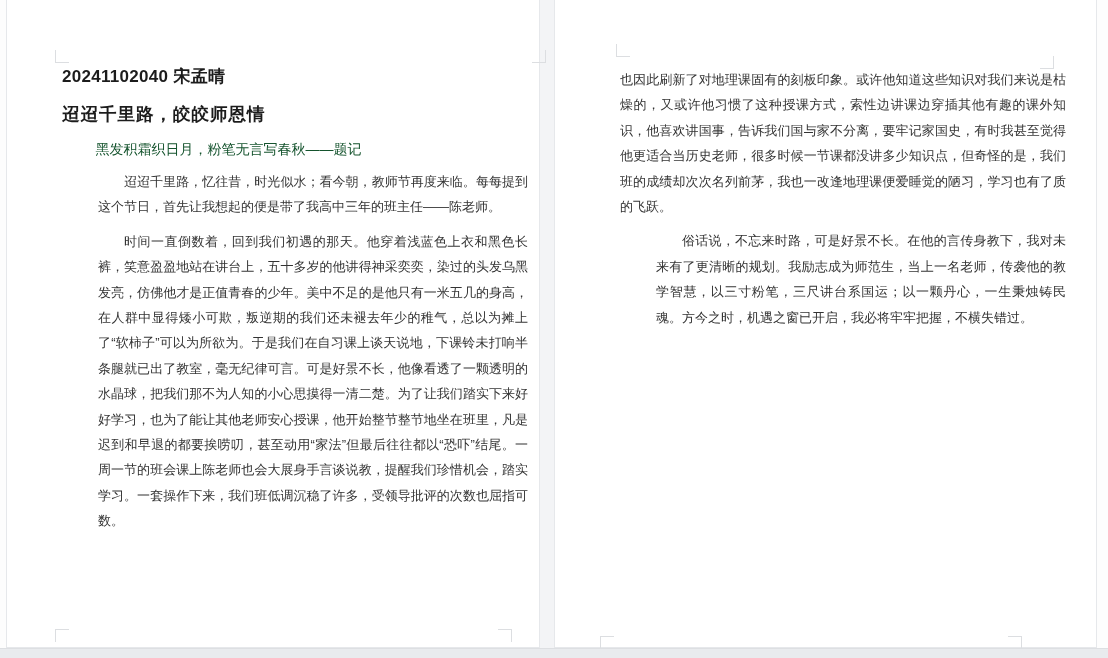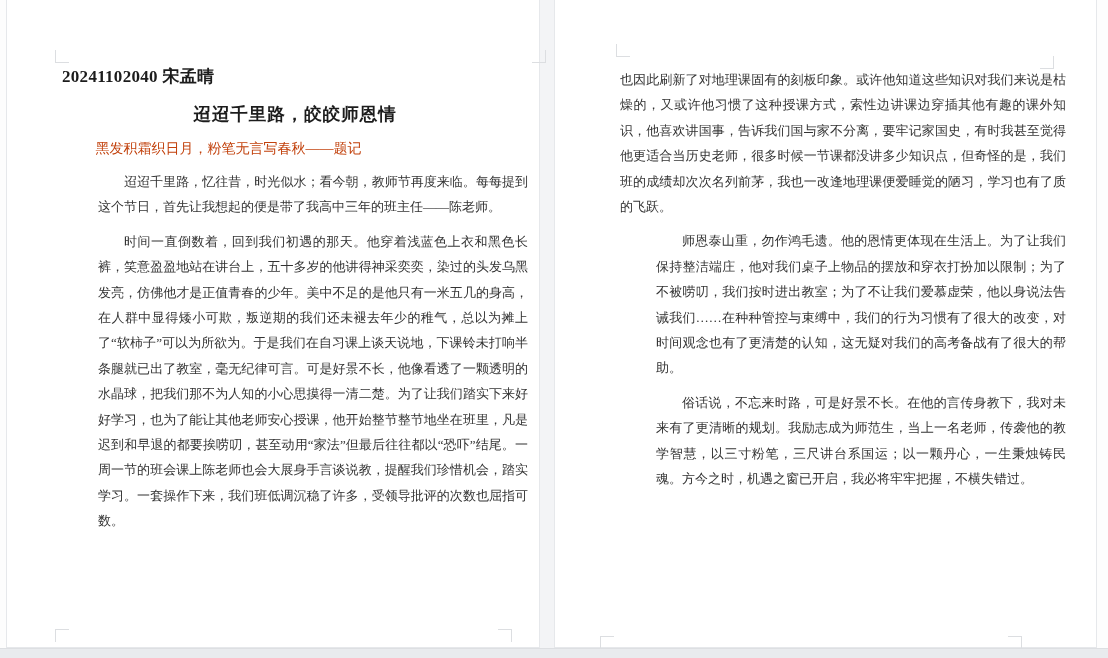--- a/index.html
+++ b/index.html
@@ -1,19 +1,19 @@
 <!DOCTYPE html>
 <html><head>
 <meta charset="utf-8">
 <style>
   html,body{margin:0;padding:0;background:#ffffff;}
   .canvas{
     position:relative;width:1108px;height:658px;overflow:hidden;
     background:#fdfdfd;
-    font-family:Liberation Serif, serif;
+    font-family:Liberation Sans, sans-serif;
   }
   .page{
     position:absolute;top:-12px;height:660px;background:#ffffff;
     border:1px solid #e6e8eb;box-sizing:border-box;
   }
   .page-left{left:6px;width:534px;}
   .page-right{left:554px;width:543px;}
   .page-gap{
     position:absolute;left:540px;top:0;width:14px;height:648px;
     background:#f3f4f6;
@@ -25,24 +25,24 @@
   .text-col{position:absolute;top:78px;}
   .page-left .text-col{left:55px;width:466px;}
   .page-right .text-col{left:65px;width:446px;}
 
   .author{
     font-size:17px;font-weight:bold;color:#1c1c1c;
     margin:0 0 16px;line-height:20px;letter-spacing:.3px;
   }
   .title{
     font-size:17.5px;font-weight:bold;color:#1c1c1c;
-    text-align:center;margin:0 0 12px;line-height:22px;letter-spacing:1px;
+    text-align:left;margin:0 0 12px;line-height:22px;letter-spacing:1px;
   }
   .epigraph{
-    font-size:14px;color:#c2410c;margin:0 0 8px;
+    font-size:14px;color:#14532d;margin:0 0 8px;
     line-height:24px;text-indent:2.4em;
   }
   p.body{
     margin:0 0 9px;font-size:13px;line-height:25.4px;color:#333333;
     text-align:justify;text-justify:inter-ideograph;
   }
   p.body.indent{text-indent:2em;margin-left:36px;}
 
   
   .mark{position:absolute;width:13px;height:12px;border:0 solid #dcdee1;}
@@ -67,21 +67,20 @@
           <p class="body indent">迢迢千里路，忆往昔，时光似水；看今朝，教师节再度来临。每每提到这个节日，首先让我想起的便是带了我高中三年的班主任——陈老师。</p>
           <p class="body indent">时间一直倒数着，回到我们初遇的那天。他穿着浅蓝色上衣和黑色长裤，笑意盈盈地站在讲台上，五十多岁的他讲得神采奕奕，染过的头发乌黑发亮，仿佛他才是正值青春的少年。美中不足的是他只有一米五几的身高，在人群中显得矮小可欺，叛逆期的我们还未褪去年少的稚气，总以为摊上了“软柿子”可以为所欲为。于是我们在自习课上谈天说地，下课铃未打响半条腿就已出了教室，毫无纪律可言。可是好景不长，他像看透了一颗透明的水晶球，把我们那不为人知的小心思摸得一清二楚。为了让我们踏实下来好好学习，也为了能让其他老师安心授课，他开始整节整节地坐在班里，凡是迟到和早退的都要挨唠叨，甚至动用“家法”但最后往往都以“恐吓”结尾。一周一节的班会课上陈老师也会大展身手言谈说教，提醒我们珍惜机会，踏实学习。一套操作下来，我们班低调沉稳了许多，受领导批评的次数也屈指可数。</p>
         </div>
     </div>
   </div>
 
   <div class="page page-right">
     <div class="text-col">
       <div>
           <p class="body">也因此刷新了对地理课固有的刻板印象。或许他知道这些知识对我们来说是枯燥的，又或许他习惯了这种授课方式，索性边讲课边穿插其他有趣的课外知识，他喜欢讲国事，告诉我们国与家不分离，要牢记家国史，有时我甚至觉得他更适合当历史老师，很多时候一节课都没讲多少知识点，但奇怪的是，我们班的成绩却次次名列前茅，我也一改逢地理课便爱睡觉的陋习，学习也有了质的飞跃。</p>
-          <p class="body indent">师恩泰山重，勿作鸿毛遗。他的恩情更体现在生活上。为了让我们保持整洁端庄，他对我们桌子上物品的摆放和穿衣打扮加以限制；为了不被唠叨，我们按时进出教室；为了不让我们爱慕虚荣，他以身说法告诫我们……在种种管控与束缚中，我们的行为习惯有了很大的改变，对时间观念也有了更清楚的认知，这无疑对我们的高考备战有了很大的帮助。</p>
           <p class="body indent">俗话说，不忘来时路，可是好景不长。在他的言传身教下，我对未来有了更清晰的规划。我励志成为师范生，当上一名老师，传袭他的教学智慧，以三寸粉笔，三尺讲台系国运；以一颗丹心，一生秉烛铸民魂。方今之时，机遇之窗已开启，我必将牢牢把握，不横失错过。</p>
         </div>
     </div>
   </div>
 
   <div class="mark tl" style="left:55px;top:50px"></div>
   <div class="mark tr" style="left:532px;top:50px"></div>
   <div class="mark bl" style="left:55px;top:629px"></div>
   <div class="mark br" style="left:498px;top:629px"></div>
 

